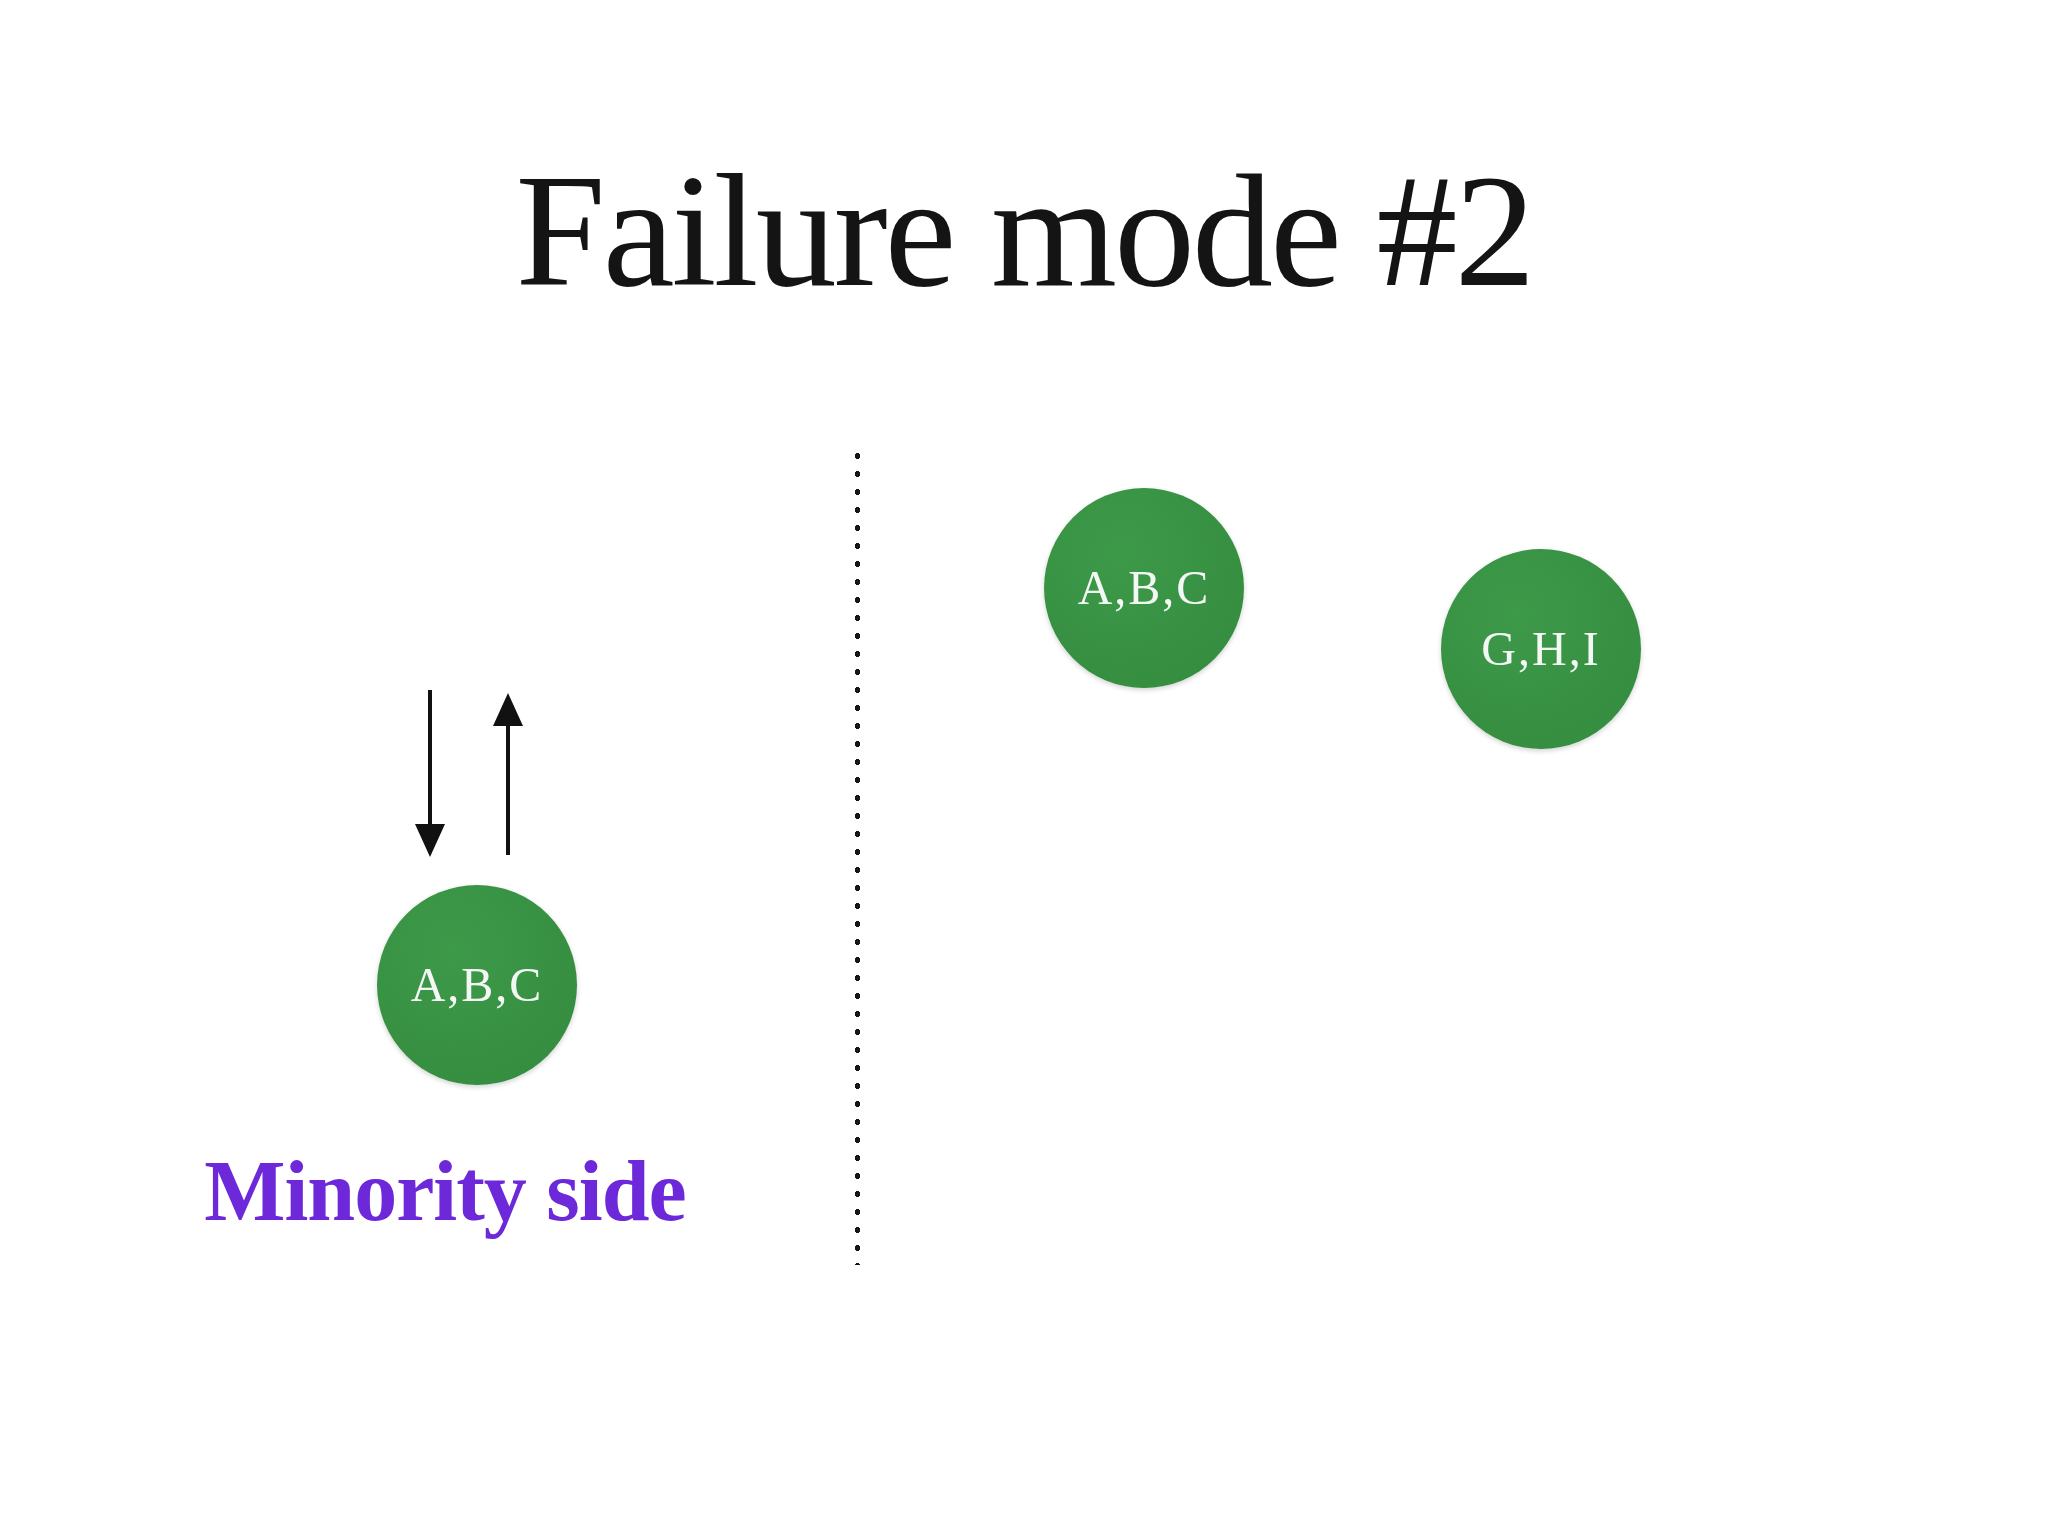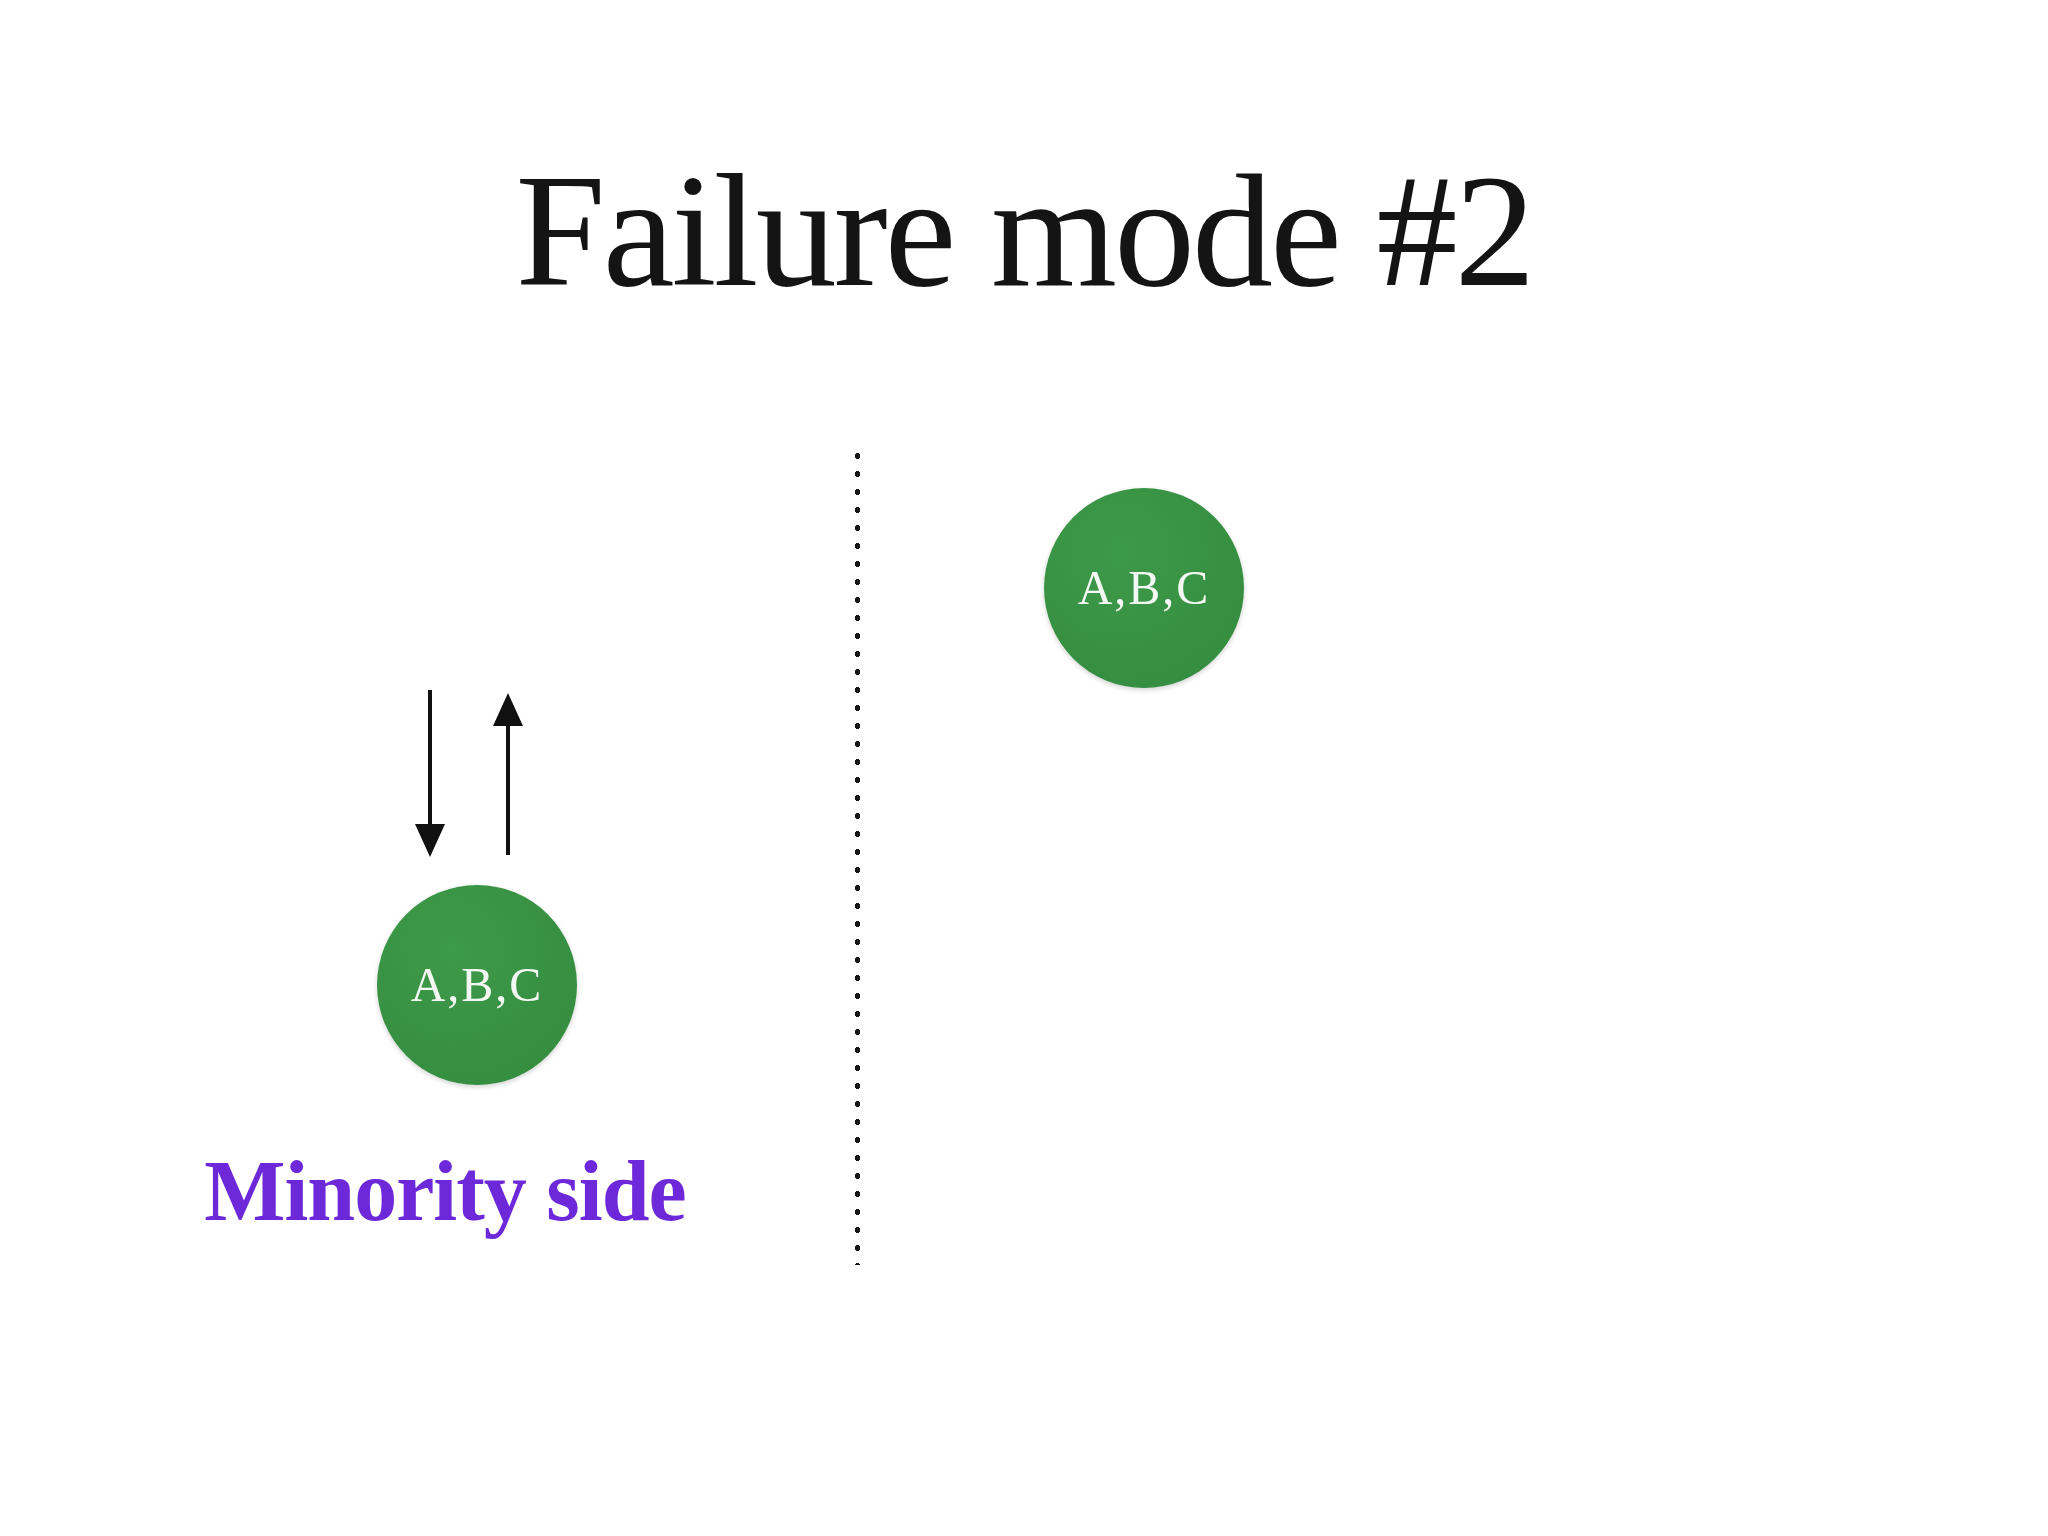--- a/index.html
+++ b/index.html
@@ -123,16 +123,19 @@
   </div>
 
   <div class="section-label label-minority">Minority side</div>
 
   <div class="divider"></div>
 
   <div class="circle green-circle node-abc">
     <span>A,B,C</span>
   </div>
 
+  <div class="circle green-circle node-ghi">
+    <span>G,H,I</span>
+  </div>
 
 
 
 </div>
 
 </body></html>

